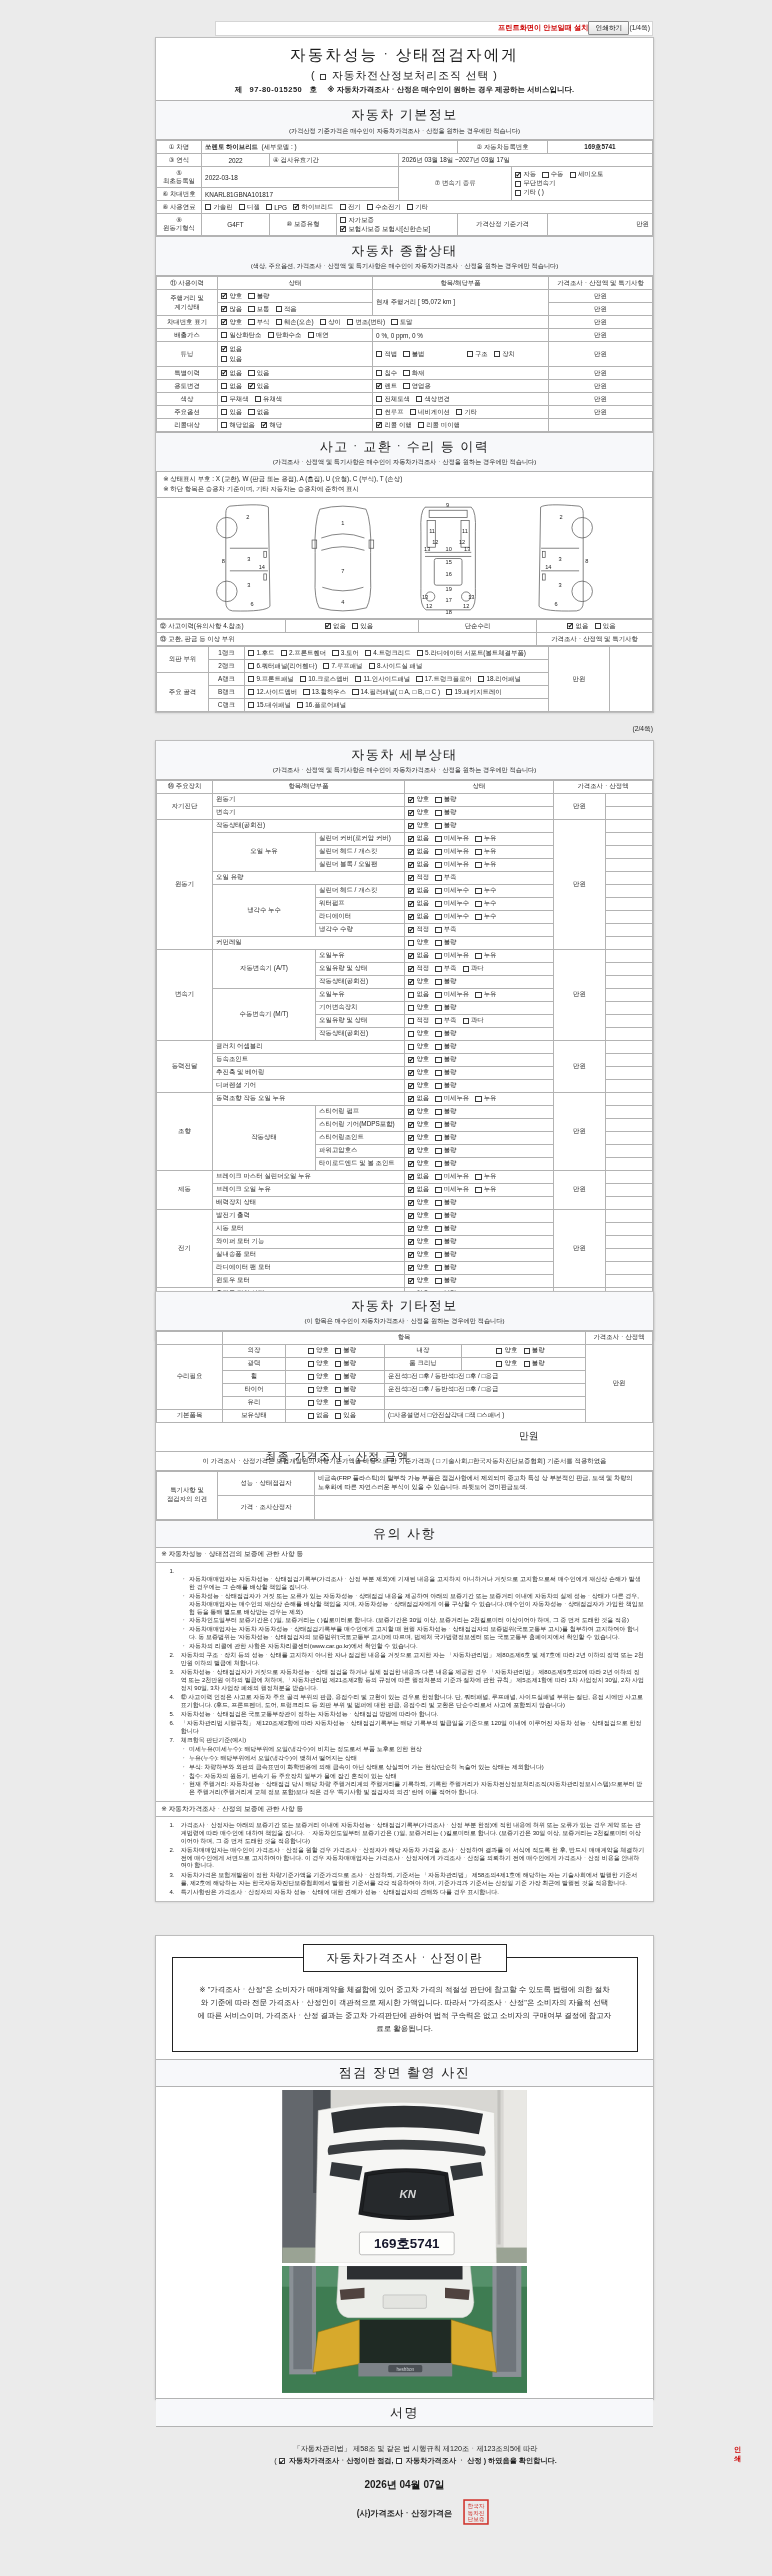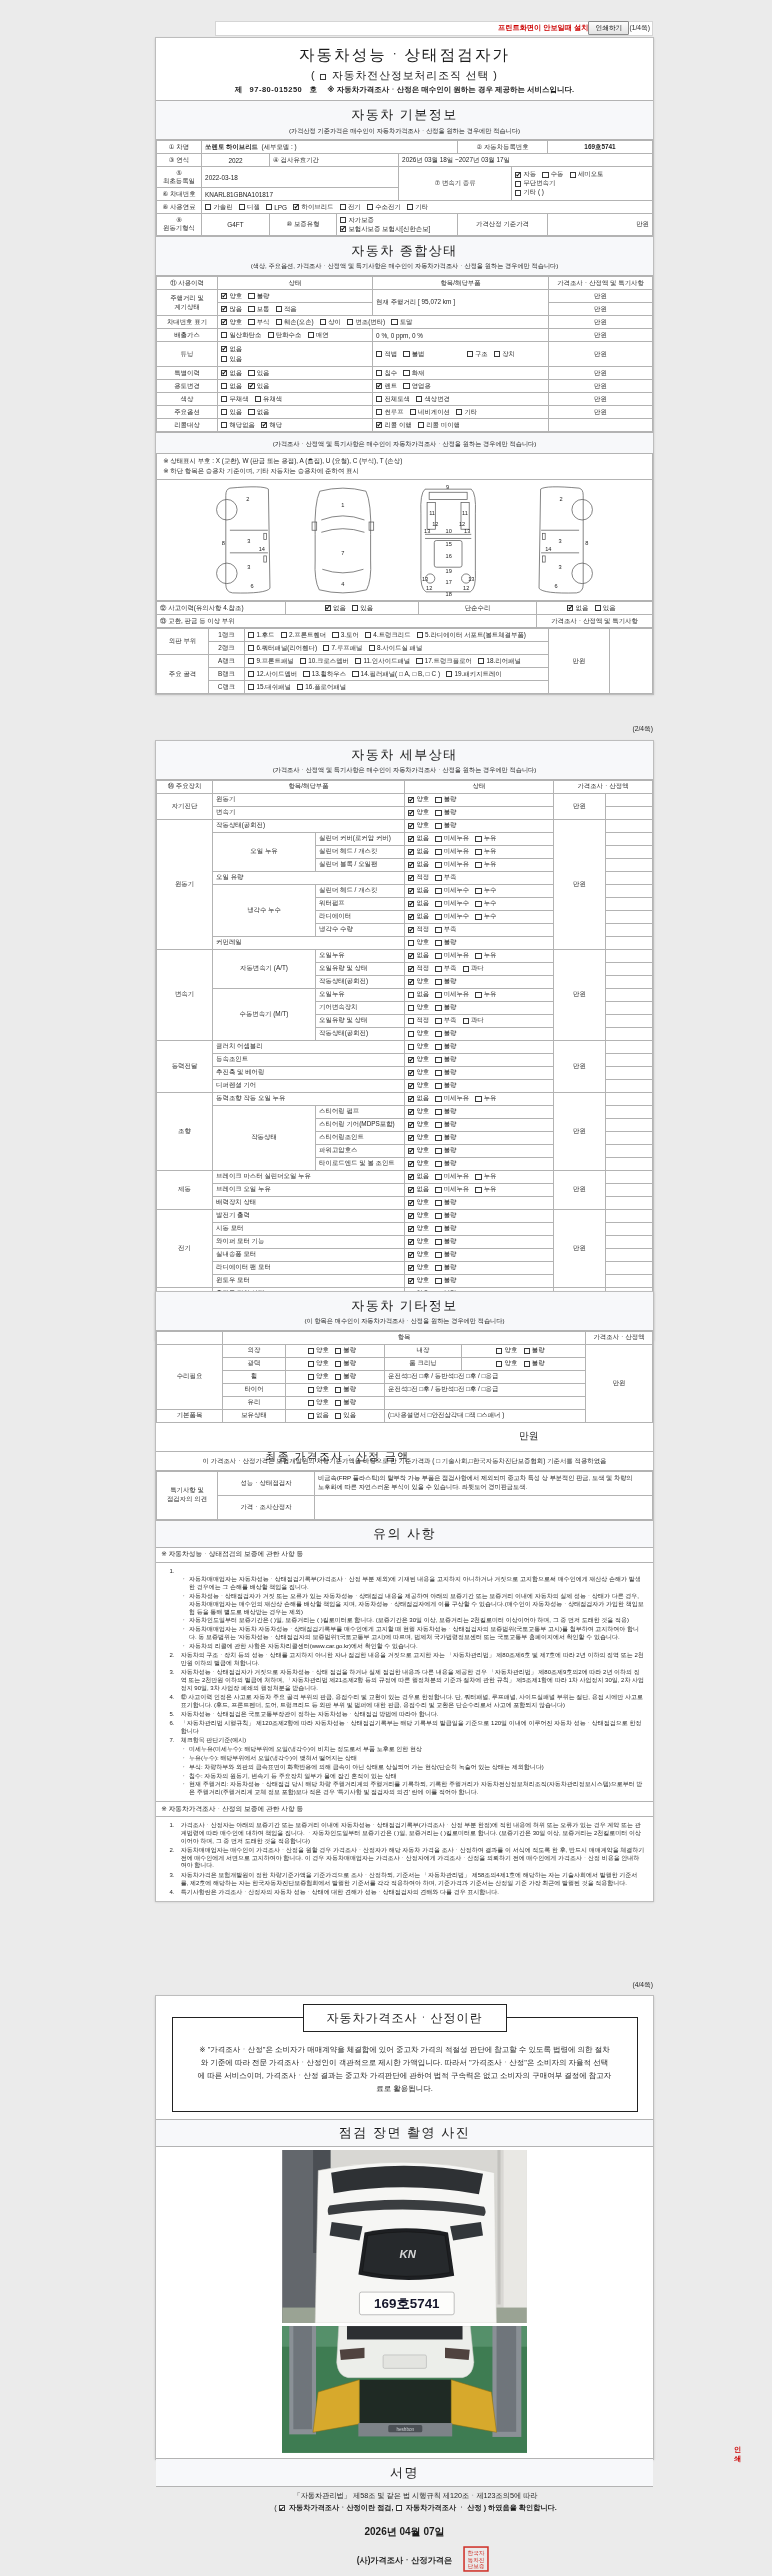--- a/index.html
+++ b/index.html
@@ -59,21 +59,21 @@
   .nt .n { width:11.3px; flex:none; }
   .nt ul { list-style:none; margin-left:13.4px; }
   .nt li { position:relative; padding-left:6.2px; margin-top:1px; }
   .nt li:before { content:"\25E6"; position:absolute; left:0; top:0; font-size:4.6px; }
   
   .aboutwrap { position:relative; margin:20.6px 15.5px 0; border:1.5px solid #222; padding:25px 25px 15.5px; }
   .abouttab { position:absolute; top:-13.4px; left:50%; transform:translateX(-50%); background:#fff;
     border:1.3px solid #222; padding:4.6px 23px; font-size:12px; letter-spacing:1px; white-space:nowrap; }
   .abouttxt { font-size:7.5px; line-height:1.75; text-align:center; font-weight:500; }
   .photo { display:block; margin:3.1px auto 0; }
-  .signconf { text-align:center; font-size:7.2px; margin-top:3px; line-height:1.7;padding-left:22px; }
+  .signconf { text-align:center; font-size:7.2px; margin-top:16px; line-height:1.7;padding-left:22px; }
   .signdate { text-align:center; font-size:10px; font-weight:bold; margin-top:11.3px; }
   .orgline { text-align:center; font-size:8.2px; margin-top:8.2px; position:relative; height:27px; line-height:27px; }
   .sealsq { position:absolute; left:307px; top:-1px; }
   .srow { display:flex; align-items:center; padding:1.5px 0; }
   .sidered { position:absolute; left:732px; top:2441px; writing-mode:vertical-rl; color:#c00;
     font-size:7.2px; letter-spacing:1.5px; font-weight:bold; }
   .pricecell { text-align:center; font-size:6.4px; }
   .final { display:flex; align-items:center; border-bottom:0.5px solid #b3b3b3; height:29px; }
   .final .fl { flex:1; text-align:center; font-size:10.8px; letter-spacing:1.5px; font-weight:500;margin-top:41px; }
   .final .fu { width:134px; font-size:9.8px; }
@@ -83,21 +83,21 @@
 <body>
 
 <div id="printbar">
   <span class="notice">프린트화면이 안보일때 설치</span>
   <button class="btn">인쇄하기</button>
   <span class="pgm">(1/4쪽)</span>
 </div>
 
 <div class="page" style="top:37px;">
   <div class="titleblock">
-    <div class="t1">자동차성능ㆍ상태점검자가</div>
+    <div class="t1">자동차성능ㆍ상태점검자에게</div>
     <div class="t2">
       <span>(</span>
       <span class="cb" style="vertical-align:-0.5px"></span>
       <span>자동차전산정보처리조직 선택</span>
       <span>)</span>
     </div>
     <div class="t3">
       <span>제</span>
       <span class="no">97-80-015250</span>
       <span>호</span>
@@ -408,20 +408,21 @@
             </span><span class="ck">
               <span class="cb"></span>
               <span>리콜 미이행</span>
             </span></td>
           <td class="pricecell"></td>
         </tr>
       </tbody>
   </table>
 
   <div class="band">
+    <div class="bt">사고ㆍ교환ㆍ수리 등 이력</div>
     <div class="bs">(가격조사ㆍ산정액 및 특기사항은 매수인이 자동차가격조사ㆍ산정을 원하는 경우에만 적습니다)</div>
   </div>
   <div class="notes">
     <div>※ 상태표시 부호 : X (교환), W (판금 또는 용접), A (흠집), U (요철), C (부식), T (손상)</div>
     <div>※ 하단 항목은 승용차 기준이며, 기타 자동차는 승용차에 준하여 표시</div>
   </div>
   <div class="diag">
     <svg width="381" height="114" viewBox="0 0 740 222">
 
       <path d="M30,10 Q95,4 105,12 L108,205 Q100,216 35,214 Q22,212 22,198 L22,24 Q22,12 30,10 Z"></path>
@@ -1362,21 +1363,21 @@
         <span>자동차가격은 보험개발원이 정한 차량기준가액을 기준가격으로 조사ㆍ산정하되, 기준서는 「자동차관리법」 제58조의4제1호에 해당하는 자는 기술사회에서 발행한 기준서를, 제2호에 해당하는 자는 한국자동차진단보증협회에서 발행한 기준서를 각각 적용하여야 하며, 기준가격과 기준서는 산정일 기준 가장 최근에 발행된 것을 적용합니다.</span>
       </div>
       <div class="itm">
         <span class="n">4.</span>
         <span>특기사항란은 가격조사ㆍ산정자의 자동차 성능ㆍ상태에 대한 견해가 성능ㆍ상태점검자의 견해와 다를 경우 표시합니다.</span>
       </div>
     </div>
 </div>
 
 <div class="marker" style="top:1981px;">(4/4쪽)</div>
-<div class="page" style="top:1995px; height:465px;">
+<div class="page" style="top:1935px; height:465px;">
   <div class="aboutwrap">
     <div class="abouttab">자동차가격조사ㆍ산정이란</div>
     <div class="abouttxt">※ "가격조사ㆍ산정"은 소비자가 매매계약을 체결함에 있어 중고차 가격의 적절성 판단에 참고할 수 있도록 법령에 의한 절차와 기준에 따라 전문 가격조사ㆍ산정인이 객관적으로 제시한 가액입니다. 따라서 "가격조사ㆍ산정"은 소비자의 자율적 선택에 따른 서비스이며, 가격조사ㆍ산정 결과는 중고차 가격판단에 관하여 법적 구속력은 없고 소비자의 구매여부 결정에 참고자료로 활용됩니다.</div>
   </div>
   <div class="band" style="margin-top:7.2px">
     <div class="bt">점검 장면 촬영 사진</div>
   </div>
 
   <svg class="photo" width="245" height="173" viewBox="0 0 475 336">
     <rect width="475" height="336" fill="#d8d7d3"></rect>

